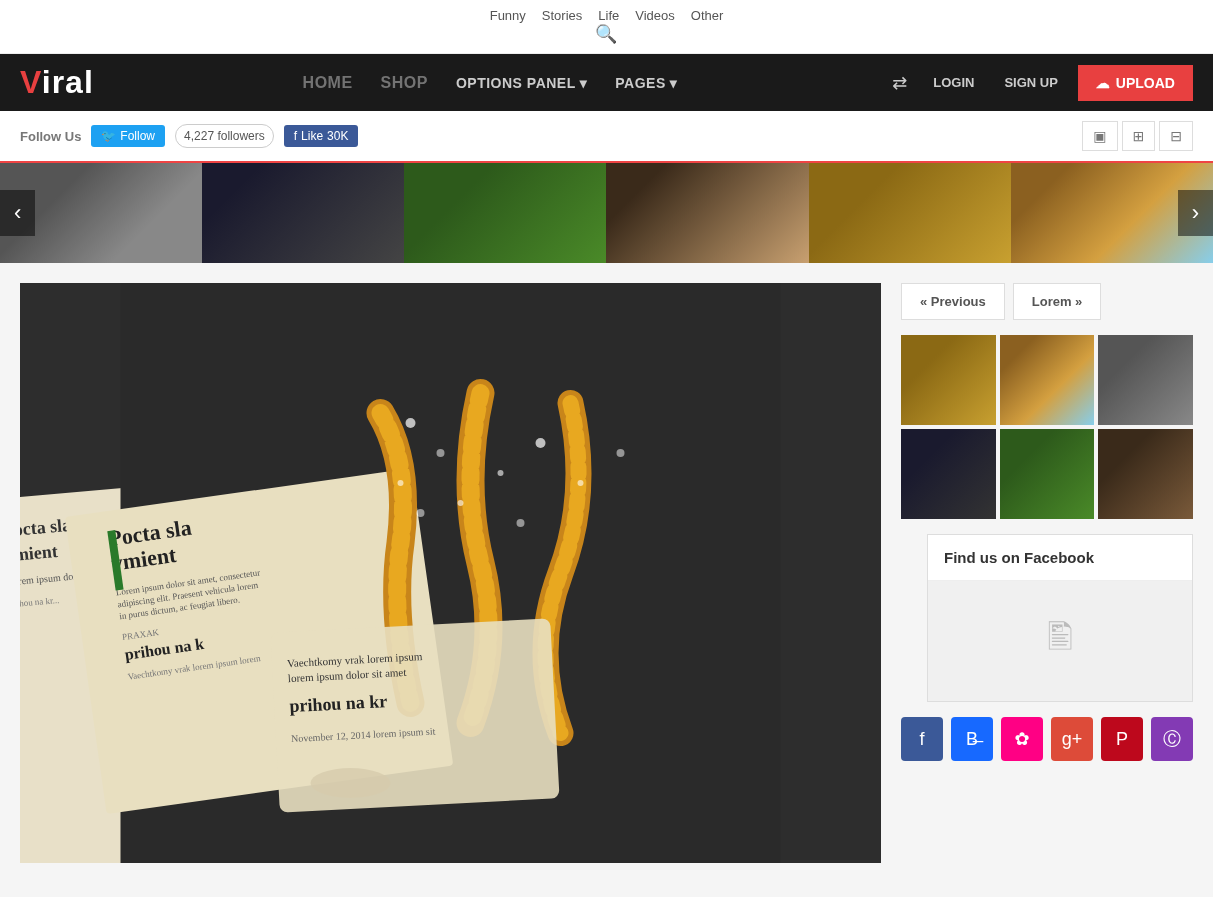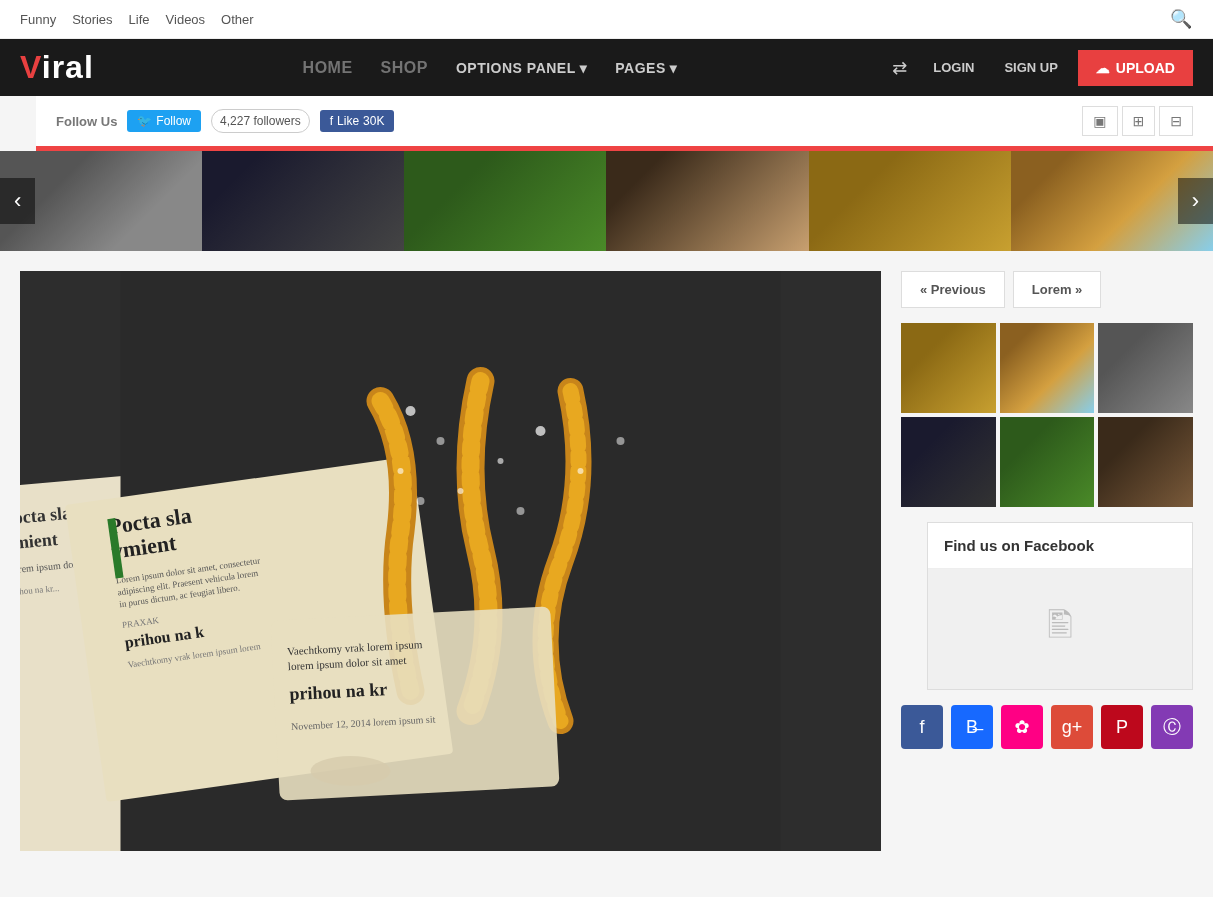--- a/index.html
+++ b/index.html
@@ -6,20 +6,21 @@
     body { font-family: Arial, sans-serif; font-size: 14px; color: #333; background: #f5f5f5; }
 
     
     .top-nav {
       background: #fff;
       border-bottom: 1px solid #eee;
       padding: 8px 20px;
       display: flex;
       align-items: center;
       justify-content: space-between;
+      flex-direction: column;
     }
     .top-nav-links { display: flex; gap: 16px; }
     .top-nav-links a { color: #555; text-decoration: none; font-size: 13px; }
     .search-icon-top { cursor: pointer; font-size: 18px; color: #555; }
 
     
     .main-header {
       background: #1a1a1a;
       padding: 10px 20px;
       display: flex;
@@ -76,26 +77,25 @@
       font-weight: bold;
       cursor: pointer;
       display: flex;
       align-items: center;
       gap: 6px;
     }
 
     
     .follow-bar {
       background: #fff;
-      border-bottom: 5px solid #ef4444;
+      border-bottom: 2px solid #ef4444;
       padding: 10px 20px;
       display: flex;
       align-items: center;
       justify-content: space-between;
-      margin-left: 36px;
     }
     .follow-bar-left { display: flex; align-items: center; gap: 10px; }
     .follow-us-label { color: #777; font-size: 13px; font-weight: 600; }
     .twitter-follow-btn {
       background: #1da1f2;
       color: #fff;
       border: none;
       padding: 4px 10px;
       font-size: 12px;
       cursor: pointer;

